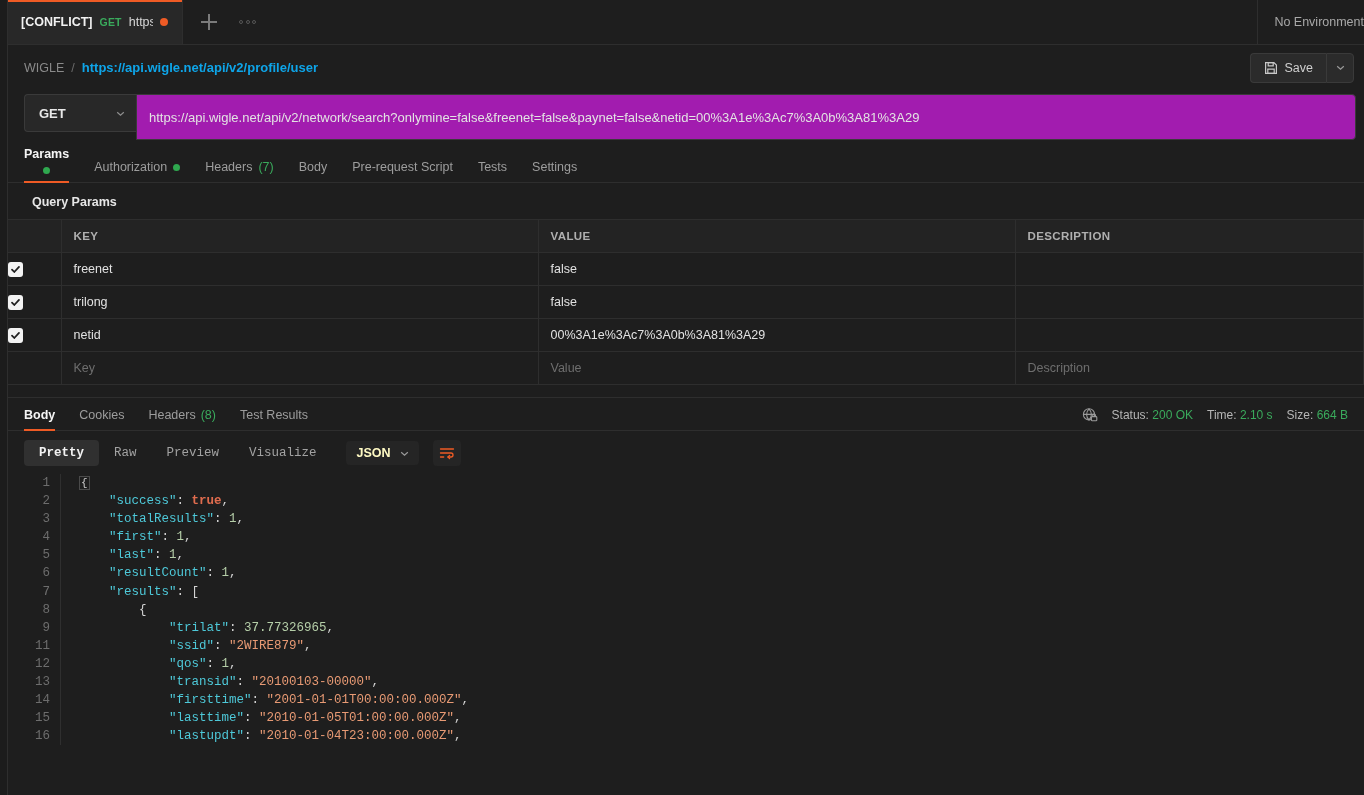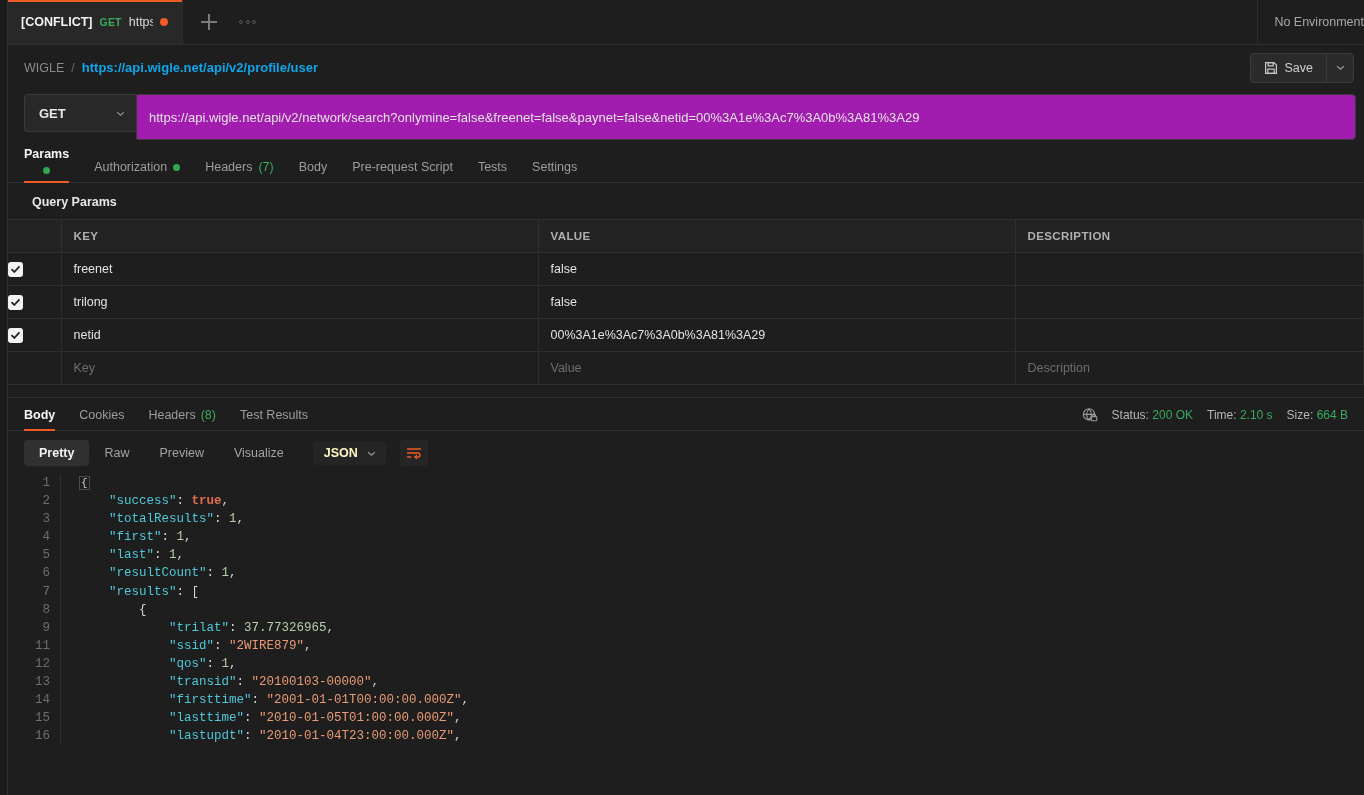--- a/index.html
+++ b/index.html
@@ -180,20 +180,21 @@
     margin-left: auto; display: flex; align-items: center; gap: 14px;
     padding-bottom: 7px; font-size: 12px; color: #b6b6b6;
   }
   .statusbar b { font-weight: normal; }
   .stat-val { color: #3aaa5c; font-weight: bold; }
 
   .viewbar { display: flex; align-items: center; gap: 0; padding: 9px 16px 0 16px; }
   .segbtn {
     font-size: 12.5px; color: #a2a2a2; padding: 6px 15px; border-radius: 4px;
     cursor: pointer;
+    font-family: Liberation Mono, monospace;
   }
   .segbtn.active { background: #303030; color: #f2f2f2; font-weight: bold; }
   .fmt-sel {
     display: flex; align-items: center; gap: 8px;
     margin-left: 14px; padding: 5px 9px 5px 11px; border-radius: 4px;
     background: #252525; cursor: pointer;
   }
   .fmt-sel span { font-size: 12.5px; color: #fef9c3; font-weight: bold; }
   .wrap-btn {
     margin-left: 14px; width: 28px; height: 26px; border-radius: 4px;

